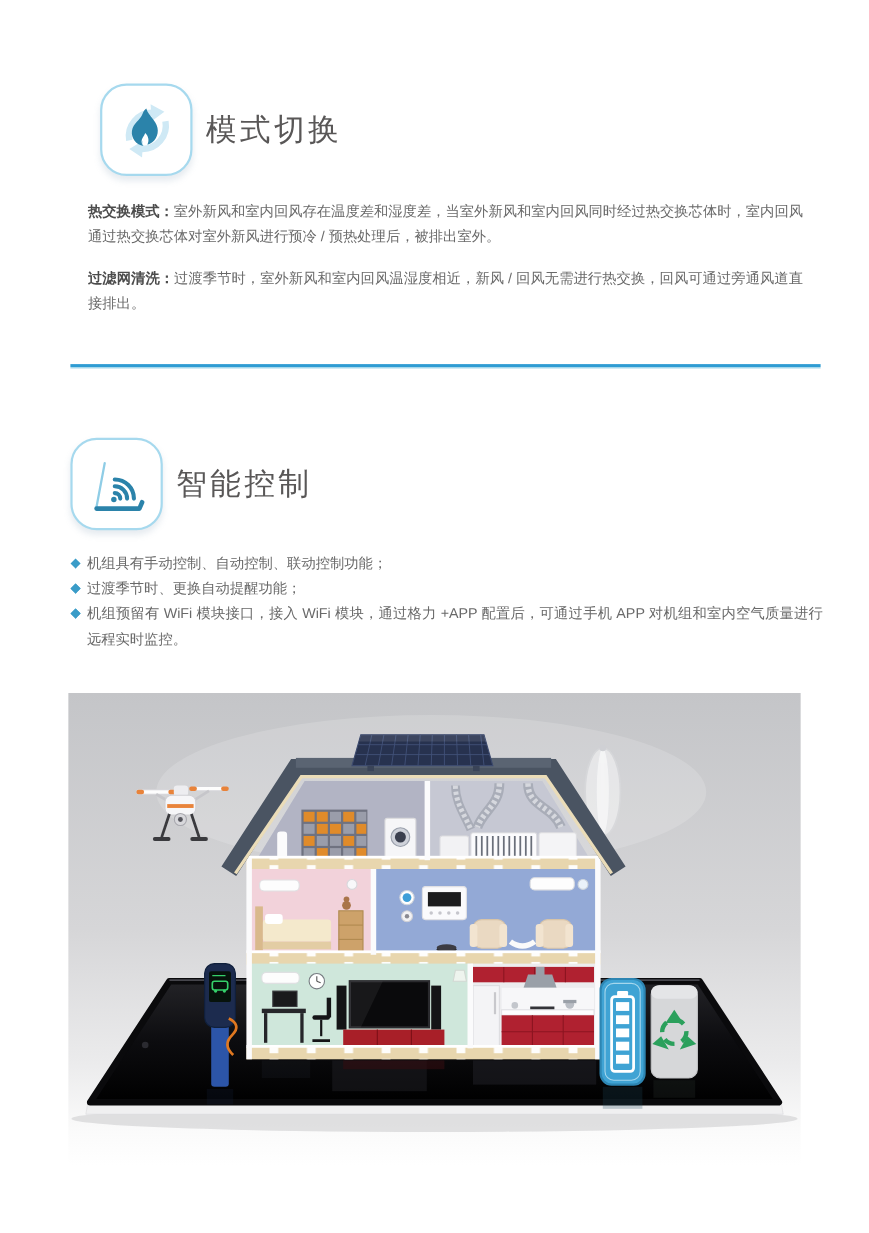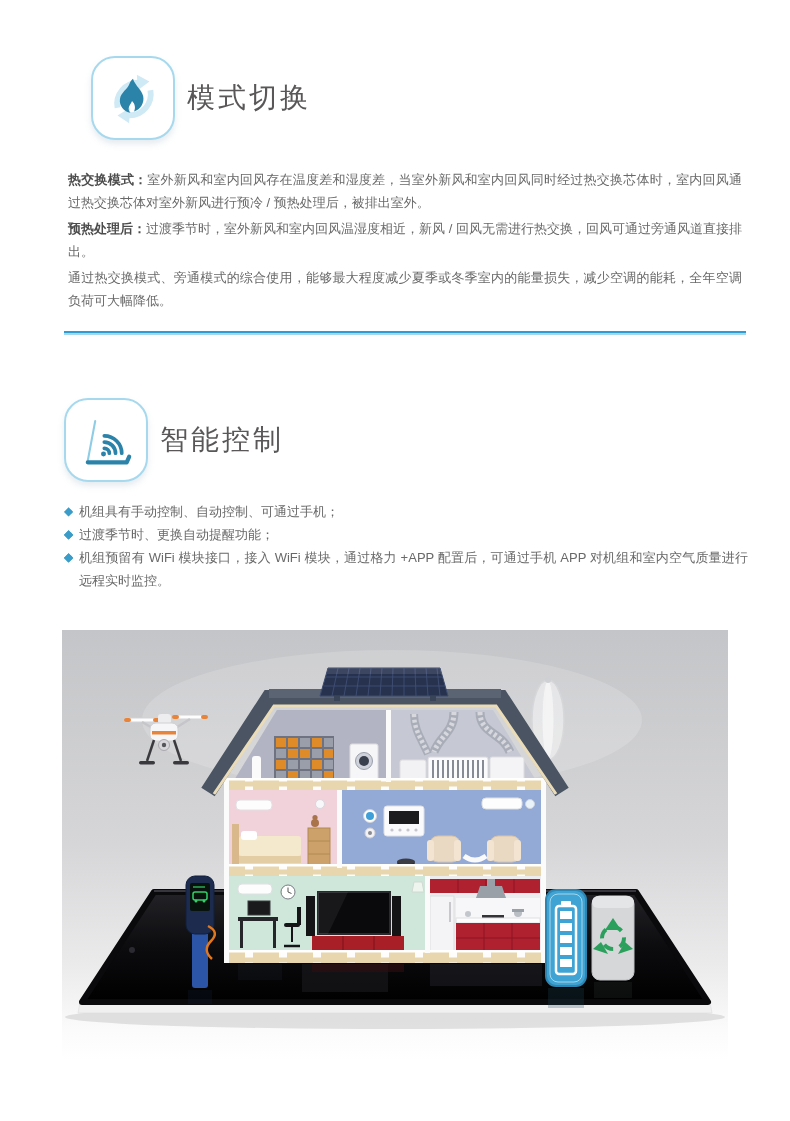--- a/index.html
+++ b/index.html
@@ -1,33 +1,33 @@
 <!DOCTYPE html>
 <html><head>
 <meta charset="utf-8">
 <style>
   html,body{margin:0;padding:0;background:#fff;}
   .page{
     position:relative;width:790px;height:1121px;margin:0 auto;background:#ffffff;
     font-family:"Liberation Sans","DejaVu Sans",sans-serif;overflow:hidden;
   }
   .section-header{position:absolute;left:64px;display:flex;align-items:center;gap:12px;}
-  .hdr1{top:56px;padding-left:27px;}
+  .hdr1{top:76px;padding-left:27px;}
   .hdr2{top:398px;}
   .app-icon{
     width:80px;height:80px;border:2px solid #a6d9ee;border-radius:24px;background:#fff;
     box-shadow:0 4px 6px rgba(140,165,185,.22);display:flex;align-items:center;justify-content:center;
     flex:0 0 auto;
   }
   .section-title{font-size:28px;color:#595757;letter-spacing:3px;font-weight:400;}
   .body-text{
     position:absolute;left:64px;top:165px;width:682px;font-size:13px;color:#696969;
     line-height:22.5px;text-align:justify;
   }
-  .body-text p{margin:4px;}
+  .body-text p{margin:16px;}
   .body-text strong{color:#4c4c4c;font-weight:bold;}
   .divider{
     position:absolute;left:64px;top:331px;width:682px;height:4px;
     background:linear-gradient(#2f9cd3 0 55%, #a6d8ec 55% 100%);
   }
   .bullets{position:absolute;left:64px;top:500px;width:684px;margin:0;padding:0;list-style:none;}
   .bullets li{
     position:relative;padding-left:15px;font-size:13px;color:#696969;line-height:23px;text-align:justify;
   }
   .bullets .marker{position:absolute;left:0;top:0;color:#3a9cc8;font-size:12px;}
@@ -47,42 +47,41 @@
         <path d="M48,22 A 22,22 0 0 1 26,48" fill="none" stroke="#cfe9f5" stroke-width="6"></path>
         <polygon points="27,40 14,48 26,56" fill="#cfe9f5"></polygon>
         <path d="M30 10 C32 17 39 21 40.5 28 C42 35 38 42 31 44 C33 40 32 36 29 33 C28 36 25.5 38 25.5 41 C25.5 43 26.5 44.3 27.5 45.3 C20.5 44.3 15.5 38 16.5 31 C17.5 24 24.5 21 26.5 15 C27.5 12 29 11 30 10 Z" fill="#2b83aa"></path>
       </svg>
     </div>
     <div class="section-title">模式切换</div>
   </div>
 
   <div class="body-text">
     <p><strong>热交换模式：</strong><span>室外新风和室内回风存在温度差和湿度差，当室外新风和室内回风同时经过热交换芯体时，室内回风通过热交换芯体对室外新风进行预冷 / 预热处理后，被排出室外。</span></p>
-    <p><strong>预热处理后：</strong><span>过渡季节时，室外新风和室内回风温湿度相近，新风 / 回风无需进行热交换，回风可通过旁通风道直接排出。</span></p>
-    <p><strong></strong><span>通过热交换模式、旁通模式的综合使用，能够最大程度减少夏季或冬季室内的能量损失，减少空调的能耗，全年空调负荷可大幅降低。</span></p>
+    <p><strong>过滤网清洗：</strong><span>过渡季节时，室外新风和室内回风温湿度相近，新风 / 回风无需进行热交换，回风可通过旁通风道直接排出。</span></p>
   </div>
 
   <div class="divider"></div>
 
   <div class="section-header hdr2">
     <div class="app-icon">
       <svg width="58" height="58" viewBox="0 0 70 70">
         <path d="M22,12 L13,60" fill="none" stroke="#8fcde6" stroke-width="2.5" stroke-linecap="round"></path>
         <path d="M13,62 L60,62 L63,55" fill="none" stroke="#2b83aa" stroke-width="5" stroke-linecap="round" stroke-linejoin="round"></path>
         <path d="M33,30 A 21,21 0 0 1 54,51" fill="none" stroke="#2b83aa" stroke-width="4.5" stroke-linecap="round"></path>
         <path d="M33,37.5 A 13.5,13.5 0 0 1 46.5,51" fill="none" stroke="#2b83aa" stroke-width="4.5" stroke-linecap="round"></path>
         <path d="M33,45 A 6,6 0 0 1 39,51" fill="none" stroke="#2b83aa" stroke-width="4.5" stroke-linecap="round"></path>
         <circle cx="32" cy="52" r="3" fill="#2b83aa"></circle>
       </svg>
     </div>
     <div class="section-title">智能控制</div>
   </div>
 
   <ul class="bullets">
-    <li><span class="marker">◆</span><span>机组具有手动控制、自动控制、可通过手机；</span></li>
+    <li><span class="marker">◆</span><span>机组具有手动控制、自动控制、联动控制功能；</span></li>
     <li><span class="marker">◆</span></li>
     <li><span class="marker">◆</span><span>过渡季节时、更换自动提醒功能；</span></li>
     <li><span class="marker">◆</span></li>
     <li><span class="marker">◆</span><span>机组预留有 WiFi 模块接口，接入 WiFi 模块，通过格力 +APP 配置后，可通过手机 APP 对机组和室内空气质量进行远程实时监控。</span></li>
   </ul>
 
   <div class="hero">
     <svg viewBox="0 0 666 430">
       <defs>
         <linearGradient id="bgg" x1="0" y1="0" x2="0" y2="1">

